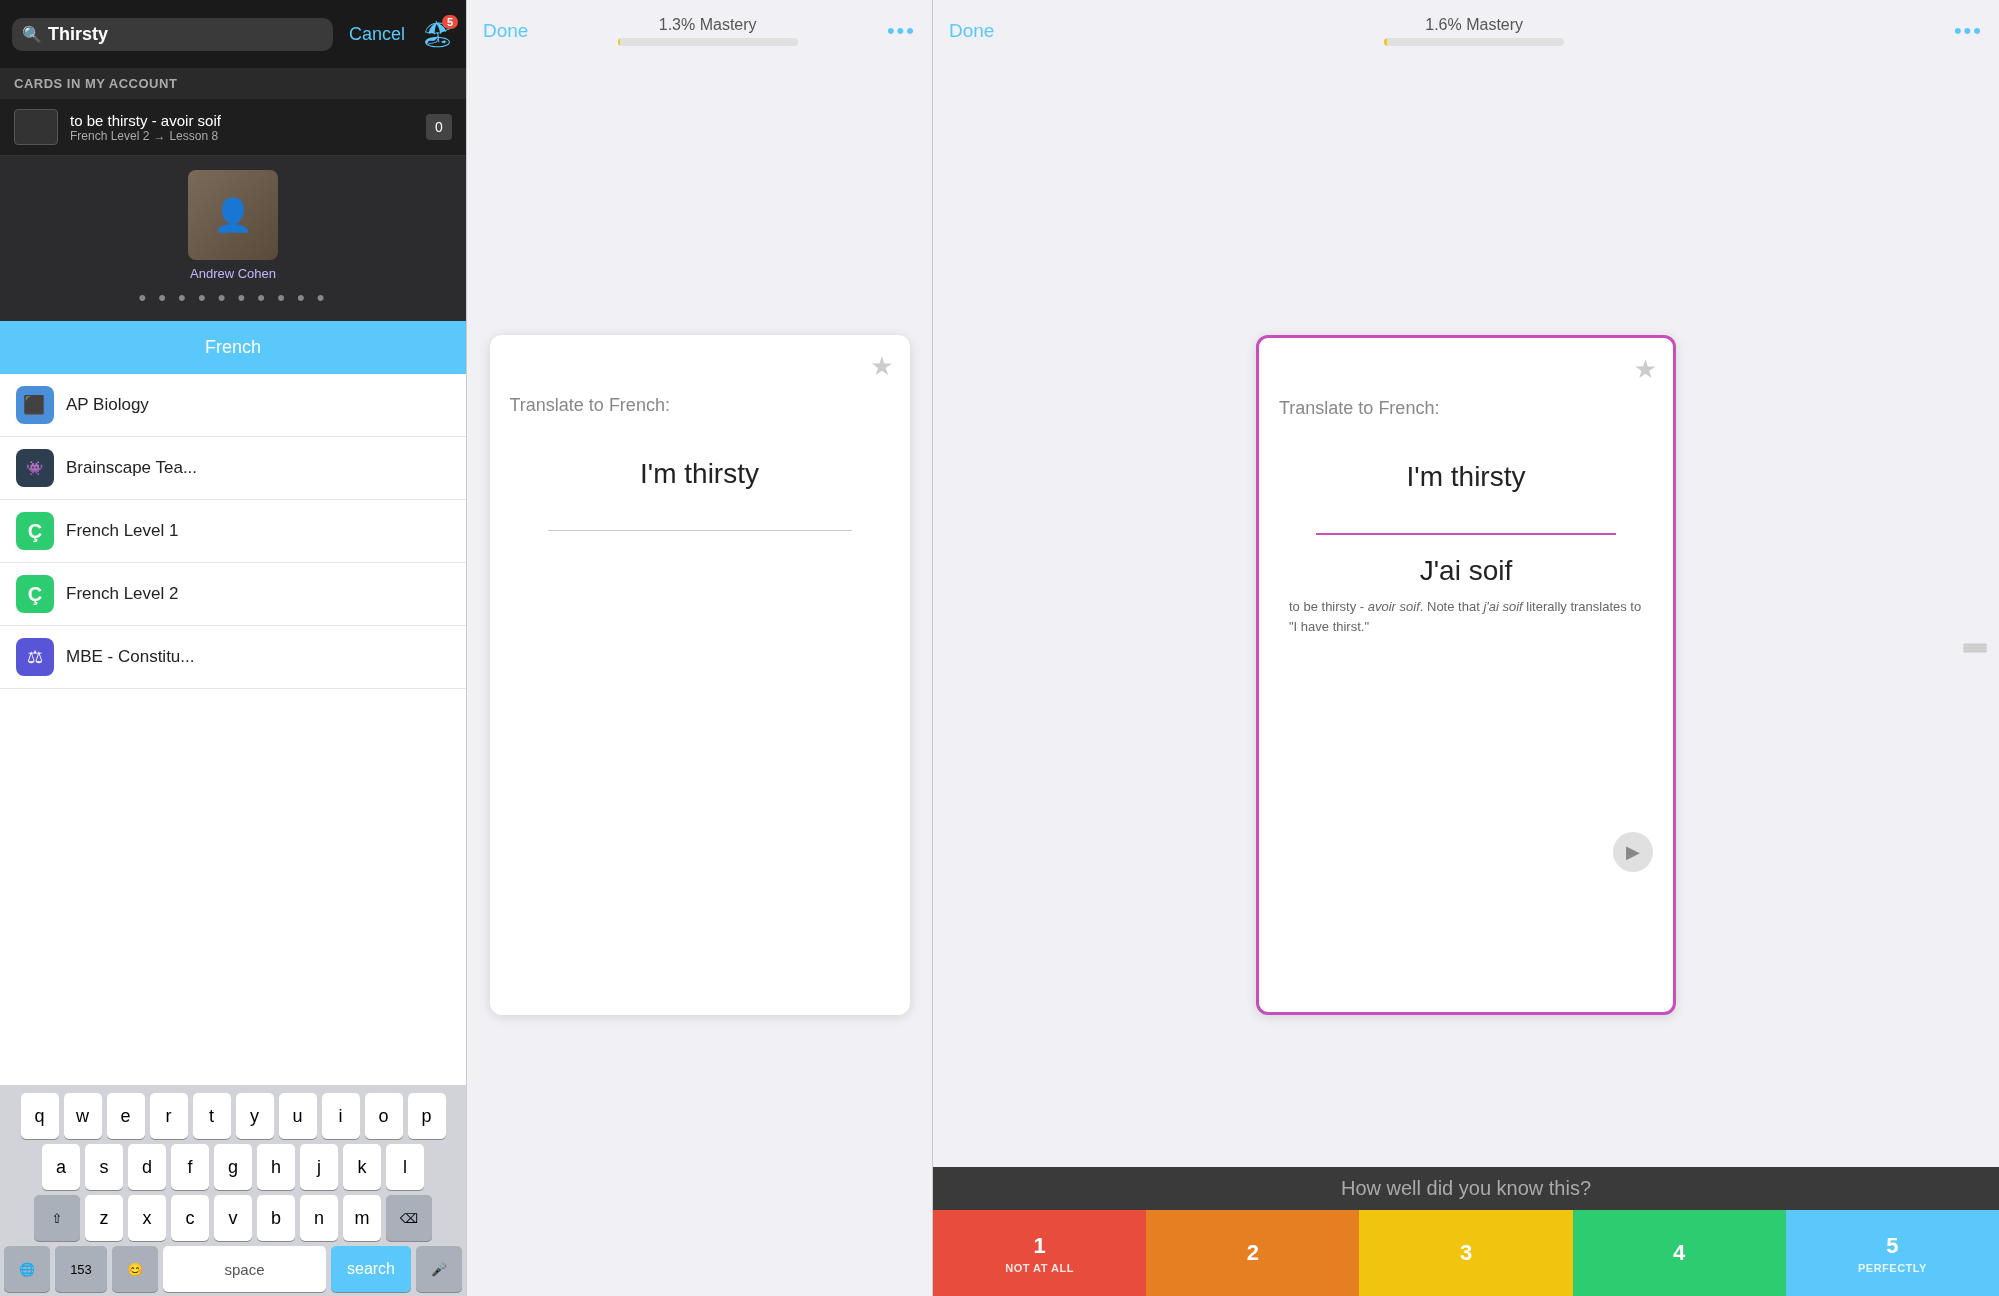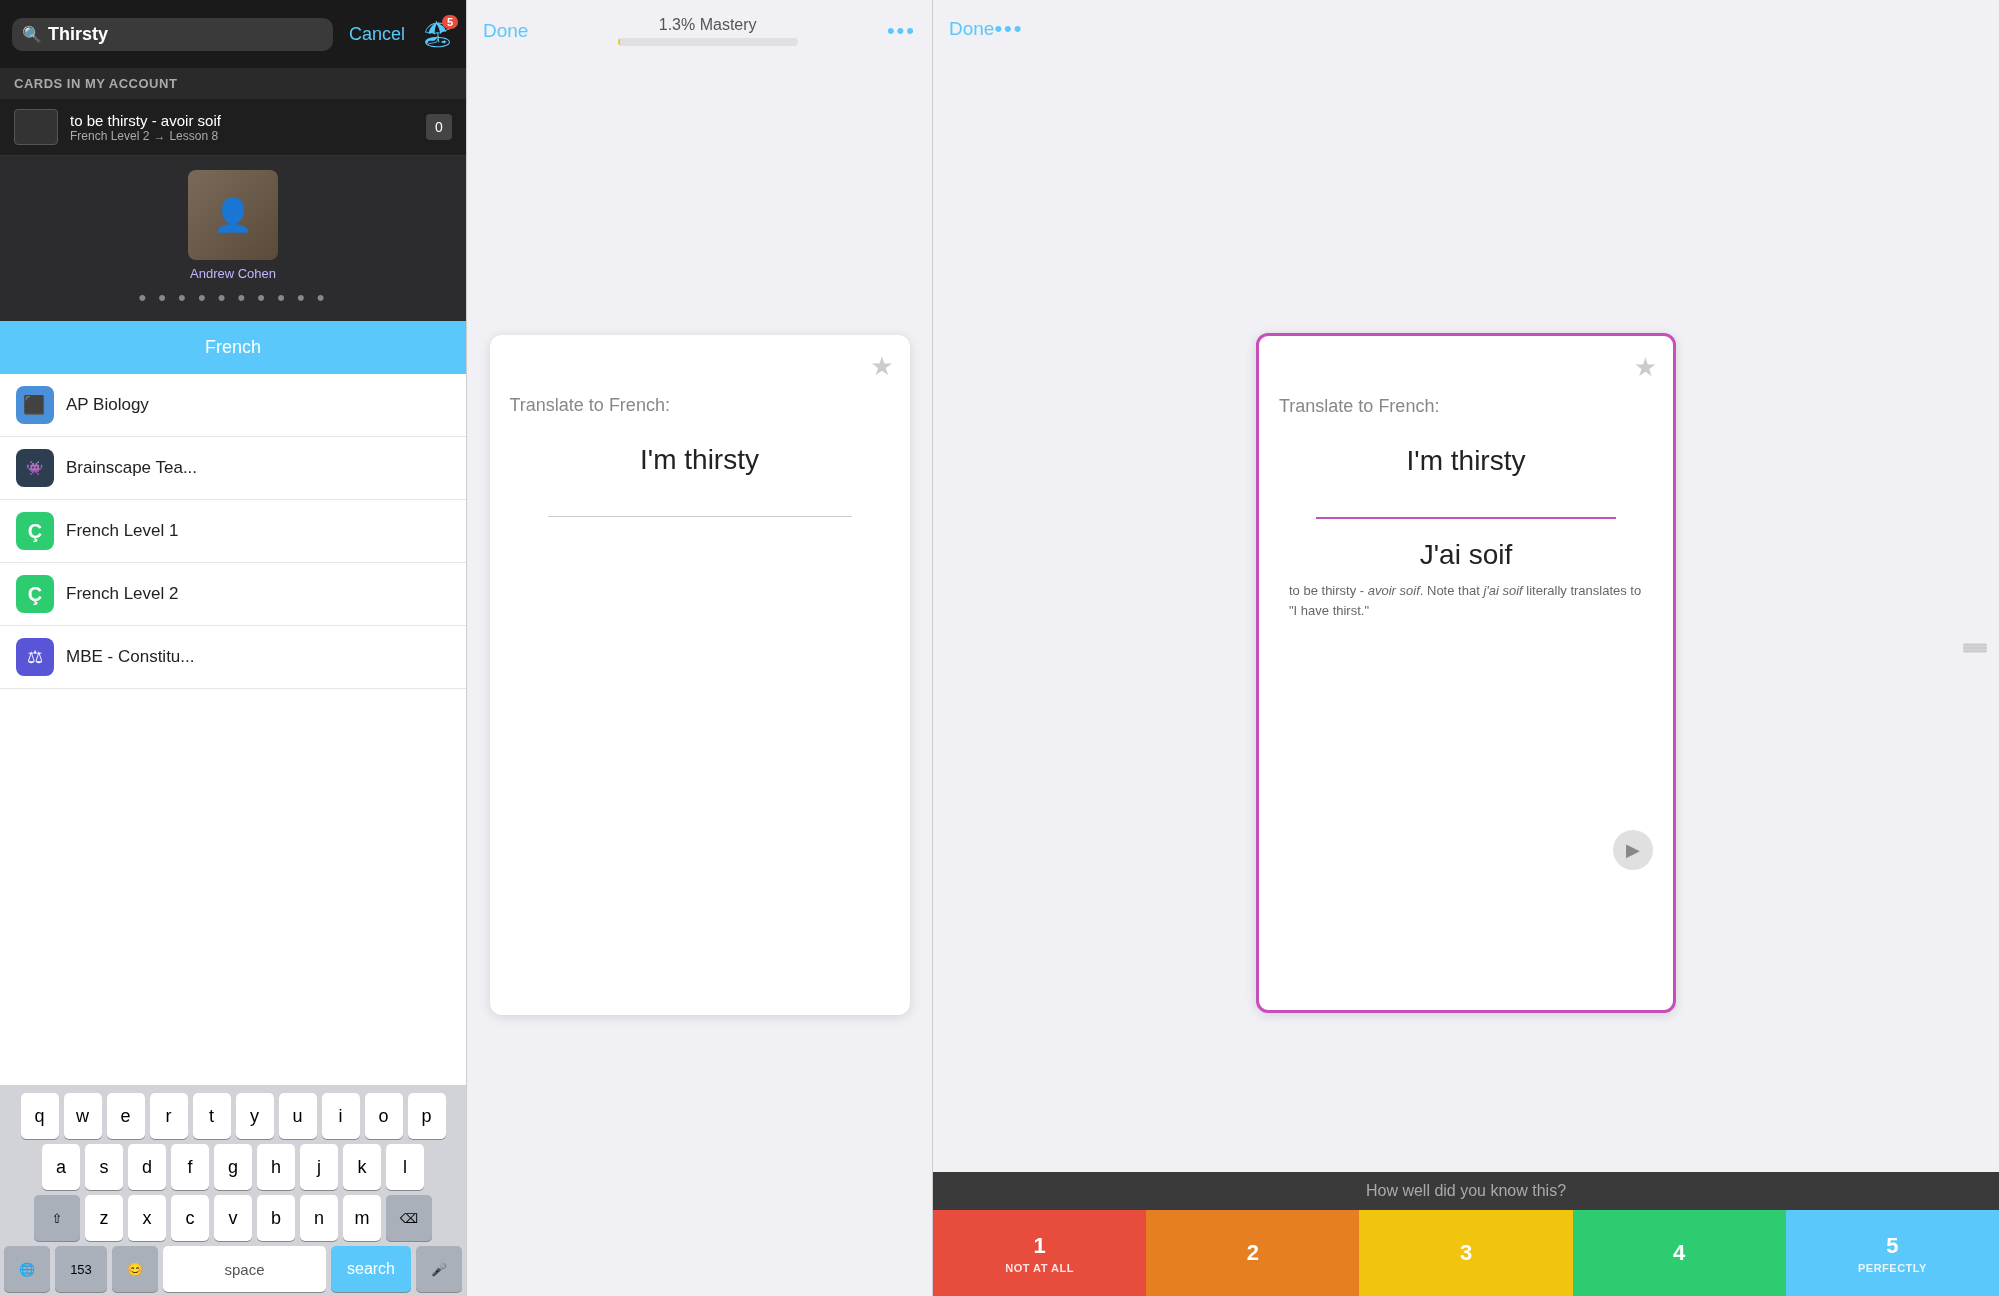--- a/index.html
+++ b/index.html
@@ -362,21 +362,21 @@
       color: #888;
       font-size: 18px;
       margin-top: 40px;
       margin-bottom: 10px;
     }
     .card-question {
       color: #222;
       font-size: 28px;
       font-weight: 300;
       text-align: center;
-      margin-top: 18px;
+      margin-top: 32px;
     }
     .card-answer-line {
       border: none;
       border-bottom: 1px solid #ccc;
       width: 80%;
       margin: 40px auto 0;
     }
 
     
     #panel-study2 {
@@ -466,21 +466,21 @@
       text-transform: uppercase;
       font-weight: 600;
       letter-spacing: 0.5px;
     }
 
     .how-well {
       background: #3a3a3a;
       color: #aaa;
       text-align: center;
       padding: 10px;
-      font-size: 16px;
+      font-size: 20px;
     }
     .scroll-line {
       width: 24px;
       height: 3px;
       background: #ccc;
       border-radius: 2px;
     }
 
     .search-icon-svg {
       color: #aaa;
@@ -620,20 +620,26 @@
       <div class="card-prompt">Translate to French:</div>
       <div class="card-question">I'm thirsty</div>
       <hr class="card-answer-line">
     </div>
   </div>
 </div>
 
 <div id="panel-study2" style="position:relative;">
   <div class="study-header">
     <button class="study-done">Done</button>
+    <div class="mastery-section">
+      <span class="mastery-title">1.6% Mastery</span>
+      <div class="mastery-bar-wrap">
+        <div class="mastery-bar" style="width:1.6%;"></div>
+      </div>
+    </div>
     <button class="study-more-btn">•••</button>
   </div>
 
   <div class="flashcard-area">
     <div class="flashcard answered" style="position:relative;">
       <span class="card-star" style="color:#ccc;">★</span>
       <div class="card-prompt">Translate to French:</div>
       <div class="card-question">I'm thirsty</div>
       <hr class="card-answer-line purple">
       <div class="audio-btn">▶</div>

